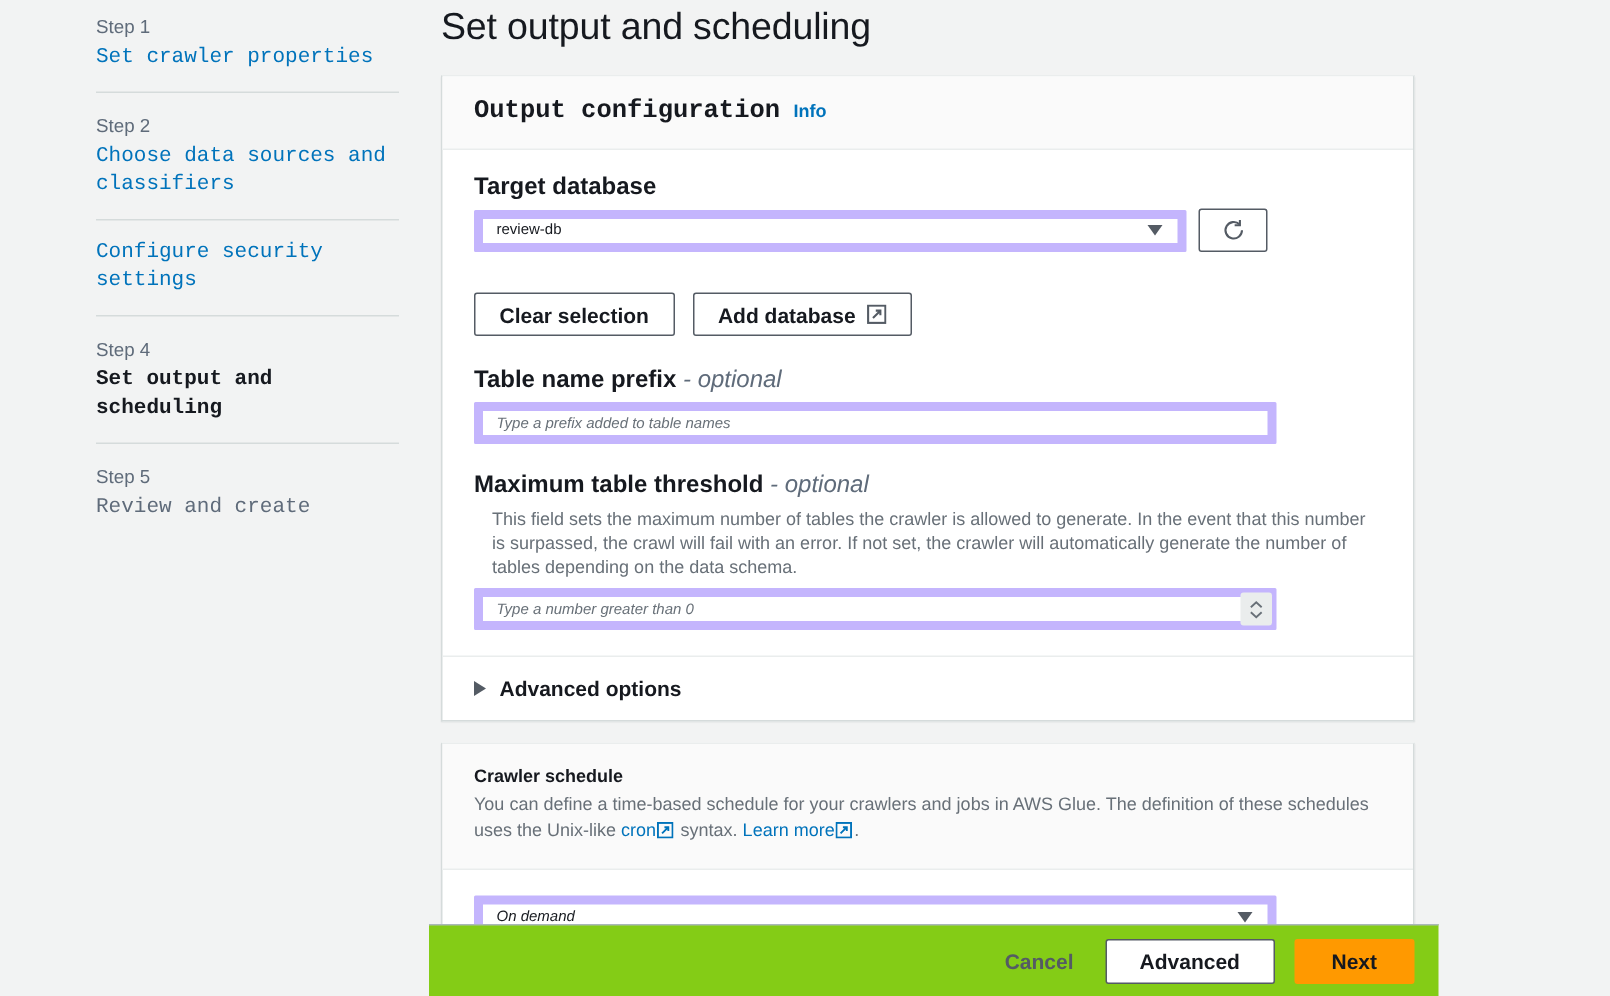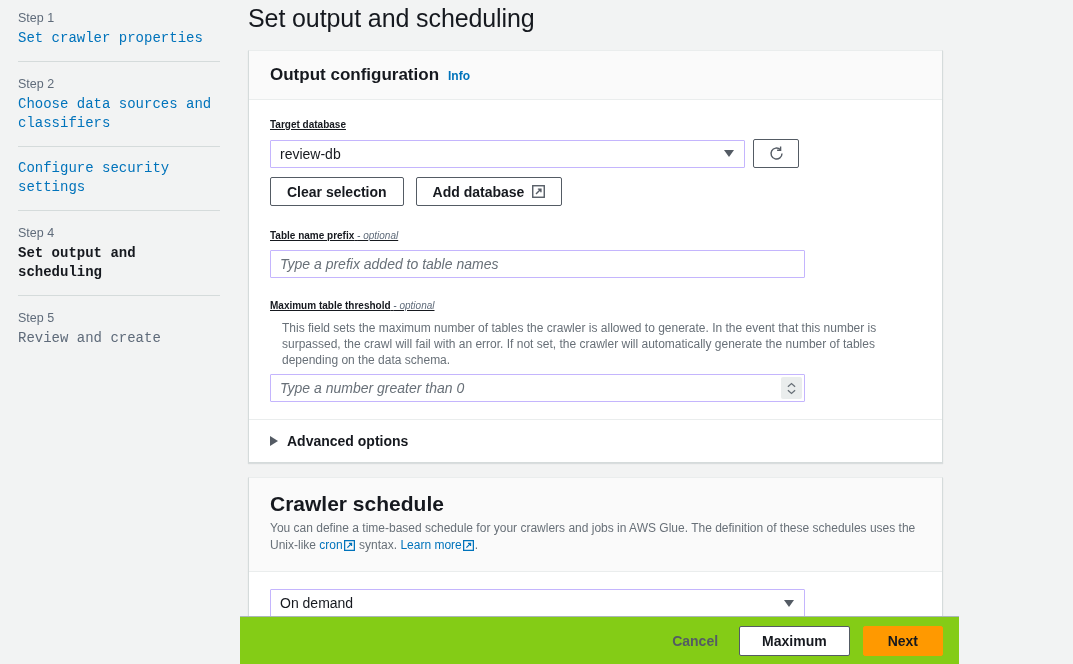--- a/index.html
+++ b/index.html
@@ -4,21 +4,21 @@
 <style>
   * { box-sizing: border-box; }
   html, body {
     margin: 0; padding: 0;
     width: 1073px; height: 664px;
     background: #f2f3f3;
     font-family: "Liberation Sans", sans-serif;
     color: #16191f;
     overflow: hidden;
   }
-  .page { position: relative; width: 959px; height: 664px; display: flex; }
+  .page { position: relative; width: 959px; height: 664px; display: flex; padding-left: 46px; }
 
   
   .sidebar {
     width: 240px; flex: 0 0 240px;
     padding: 8px 20px 0 18px;
     background: #f2f3f3;
   }
   .step-block { padding: 0 0 0 0; }
   .step-num {
     font-size: 12.5px; color: #5f6b7a; line-height: 20px;
@@ -50,42 +50,43 @@
   }
   .panel-head {
     background: #fafafa;
     border-bottom: 1px solid #eaeded;
     padding: 13px 20px 13px 21px;
     display: flex; align-items: baseline; gap: 9px;
   }
   .panel-head h2 {
     margin: 0; font-size: 17px; font-weight: bold; color: #16191f;
     line-height: 22px;
+    font-family: Liberation Mono, monospace;
   }
   .info-link {
     font-size: 12px; font-weight: bold; color: #0073bb;
     cursor: pointer; text-decoration: none;
   }
   .panel-body { padding: 16px 21px 17px 21px; }
 
   .field-label {
-    font-size: 10px; font-weight: bold; color: #16191f;
-    line-height: 18px; margin-bottom: 5px; text-decoration: underline;
+    font-size: 16px; font-weight: bold; color: #16191f;
+    line-height: 18px; margin-bottom: 5px;
   }
   .field-label .opt { font-weight: normal; font-style: italic; color: #5f6b7a; }
   .field-desc {
     font-size: 12px; color: #687078; line-height: 16px;
     margin: 1px 0 6px 12px; max-width: 715px;
   }
 
   
   .row { display: flex; align-items: center; gap: 8px; }
   .select, .textbox {
-    height: 28px; border: 1px solid #c4b5fd; background: #fff;
-    font-size: 14px; color: #16191f; border-radius: 1px;
+    height: 28px; border: 6px solid #c4b5fd; background: #fff;
+    font-size: 10px; color: #16191f; border-radius: 1px;
     display: flex; align-items: center; padding: 0 9px;
     font-family: "Liberation Sans", sans-serif;
   }
   .select { width: 475px; justify-content: space-between; cursor: pointer; }
   .textbox { width: 535px; }
   .textbox .ph, .select .ph {
     color: #687078; font-style: italic;
   }
   .caret {
     width: 0; height: 0; border-left: 5.5px solid transparent;
@@ -97,21 +98,21 @@
     border-radius: 2px; display: flex; align-items: center; justify-content: center;
     cursor: pointer;
   }
   .btn {
     height: 29px; border: 1px solid #545b64; background: #fff; border-radius: 2px;
     font-size: 14px; font-weight: bold; color: #16191f;
     padding: 0 16px; display: inline-flex; align-items: center; gap: 8px;
     cursor: pointer; font-family: "Liberation Sans", sans-serif;
     line-height: 1;
   }
-  .btn-row { display: flex; gap: 12px; margin-top: 9px; }
+  .btn-row { display: flex; gap: 12px; margin-top: 27px; }
 
   .num-wrap { position: relative; width: 535px; }
   .num-wrap .textbox { width: 535px; padding-right: 30px; }
   .stepper {
     position: absolute; right: 3px; top: 3px; width: 21px; height: 22px;
     background: #eaeded; border-radius: 2px;
     display: flex; flex-direction: column; align-items: center; justify-content: center;
     gap: 1px; cursor: pointer;
   }
 
@@ -124,21 +125,21 @@
     width: 0; height: 0; border-top: 5px solid transparent;
     border-bottom: 5px solid transparent; border-left: 8px solid #545b64;
   }
   .advanced span.lbl { font-size: 14px; font-weight: bold; color: #16191f; }
 
   
   .sched-head {
     background: #fafafa; border-bottom: 1px solid #eaeded;
     padding: 14px 21px 15px 21px;
   }
-  .sched-head h2 { margin: 0 0 4px 0; font-size: 21px; font-weight: bold; color: #16191f; }
+  .sched-head h2 { margin: 0 0 4px 0; font-size: 12px; font-weight: bold; color: #16191f; }
   .sched-desc { font-size: 12px; color: #687078; line-height: 17px; max-width: 710px; }
   .ext-link { color: #0073bb; cursor: pointer; text-decoration: none; }
   .ext-ico { display: inline-block; vertical-align: -2px; margin: 0 1px; }
 
   
   .footer {
     position: absolute; left: 0; right: 0; bottom: 0; height: 48px;
     background: #84cc16; border-top: 1px solid #aab7b8;
     display: flex; align-items: center; justify-content: flex-end;
     gap: 13px; padding-right: 16px;
@@ -282,30 +283,30 @@
                   <rect x="0.8" y="0.8" width="12.4" height="12.4" fill="none" stroke="#0073bb" stroke-width="1.6"></rect>
                   <path d="M4.3 9.7 L9.4 4.6 M6.3 4.4 H9.6 V7.7" fill="none" stroke="#0073bb" stroke-width="1.6"></path>
                 </svg></span><span> syntax. </span><a class="ext-link">Learn more</a><span class="ext-ico"><svg width="11" height="11" viewBox="0 0 14 14">
                   <rect x="0.8" y="0.8" width="12.4" height="12.4" fill="none" stroke="#0073bb" stroke-width="1.6"></rect>
                   <path d="M4.3 9.7 L9.4 4.6 M6.3 4.4 H9.6 V7.7" fill="none" stroke="#0073bb" stroke-width="1.6"></path>
                 </svg></span><span>.</span>
           </div>
         </div>
 
         <div class="panel-body" style="padding-top:17px; padding-bottom:20px;">
-          <div class="select" style="width:535px;">
+          <div class="select" style="width:535px;font-style:italic;">
             <span>On demand</span>
             <span class="caret"></span>
           </div>
         </div>
 
       </section>
 
     </div>
 
     <div class="footer">
       <button class="link-btn">Cancel</button>
-      <button class="btn-prev">Maximum</button>
+      <button class="btn-prev">Advanced</button>
       <button class="btn-next">Next</button>
     </div>
 
   </div>
 </div>
 
 </body></html>

